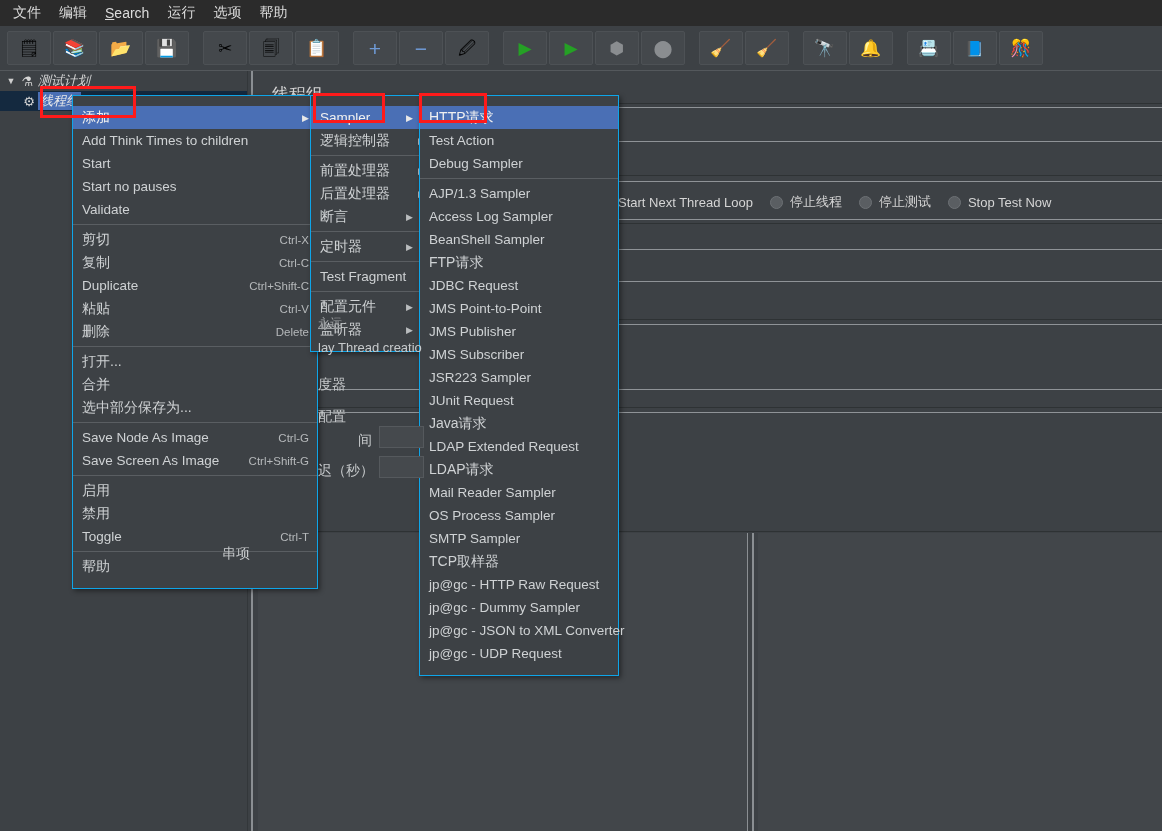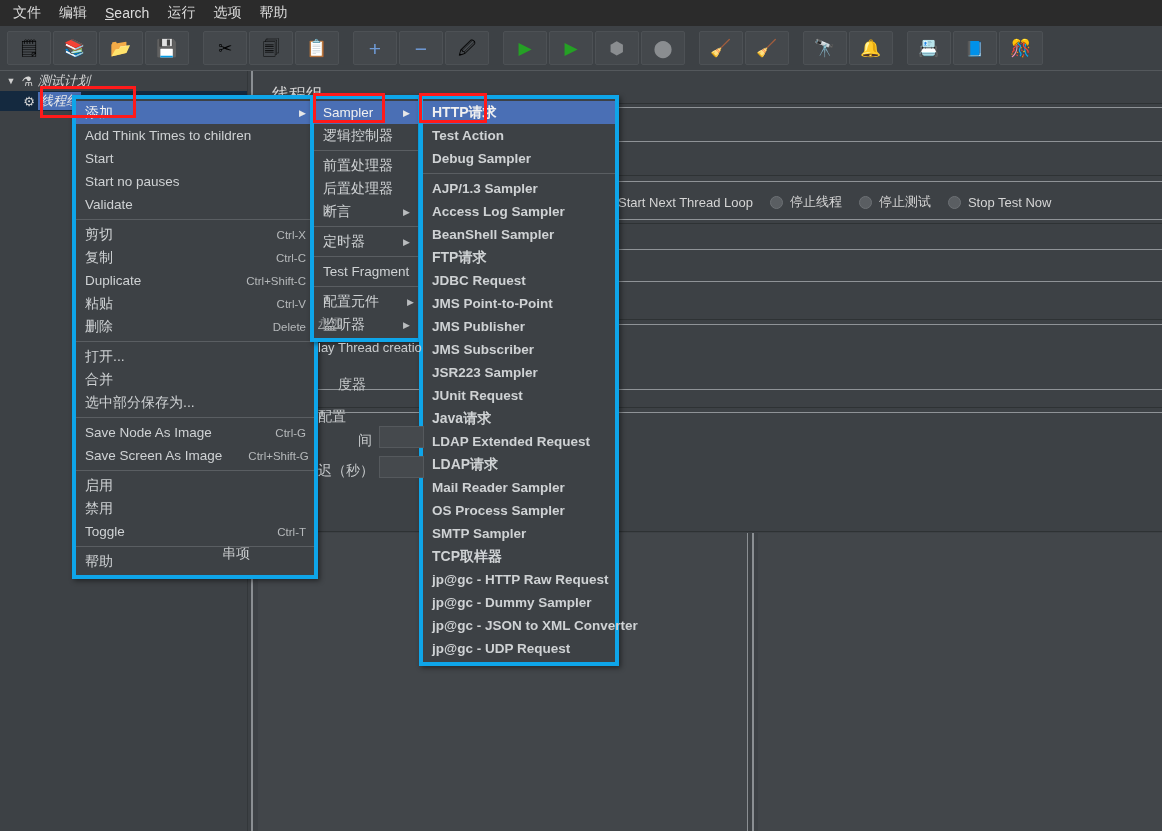--- a/index.html
+++ b/index.html
@@ -90,41 +90,41 @@
     color:#d5d5d5; font-size:13px; white-space:nowrap;
   }
   .radio {
     width:13px; height:13px; border-radius:50%;
     background:#5a5e62; border:1px solid #6d7175; display:inline-block;
   }
 
   
   .menu {
     position: absolute; background: #3d4145;
-    border: 4px solid #0ea5e9;
+    border: 1px solid #0ea5e9;
     box-shadow: 2px 2px 5px rgba(0,0,0,0.45);
-    padding: 2px 0;
+    padding: 10px 0;
   }
   .menu-item {
     display: flex; align-items: center; height: 23px;
     padding: 0 8px 0 9px; color: #cfd2d4; font-size: 13.5px;
     white-space: nowrap; cursor: default;
   }
   .menu-item.cn { font-size: 14px; }
   .menu-item .mlbl { flex: 0 0 auto; }
   .menu-item .spacer { flex: 1 1 auto; min-width: 18px; }
   .menu-item .accel { color: #b6b9bb; font-size: 11.5px; padding-left: 8px; }
   .menu-item .arrow { color: #b9bcbe; font-size: 9px; padding-left: 10px; }
   .menu-item.hl { background: #4a6fb5; color: #f0f0f0; }
   .menu-item.hl .arrow { color: #e8e8e8; }
   .menu-sep { height: 1px; background: #5a5e62; margin: 3px 0; }
 
   #menu-add   { left: 72px;  top: 95px;  width: 246px; }
   #menu-types { left: 310px; top: 95px;  width: 112px; }
-  #menu-samp  { left: 419px; top: 95px;  width: 200px; font-weight: bold; }
+  #menu-samp  { left: 419px; top: 95px;  width: 200px; }
 
   
   .redbox {
     position: absolute; border: 3px solid #ff1a1a;
     pointer-events: none; background: transparent;
   }
 </style>
 </head>
 <body>
 
@@ -258,21 +258,21 @@
     <div class="dk-line" style="left:0; top:336px; width:904px;"></div>
     <div class="hr-line" style="left:0; top:341px; width:904px;"></div>
 
     <div class="dk-line" style="left:0; top:460px; width:904px;"></div>
     <div style="position:absolute;left:0;top:462px;width:490px;height:370px;background:#42464a;border-right:1px solid #8b8f93;"></div>
     <div style="position:absolute;left:500px;top:462px;width:404px;height:370px;background:#42464a;"></div>
     <div style="position:absolute;left:494px;top:462px;width:2px;height:370px;background:#8b8f93;"></div>
   </div>
 
   <div style="position:absolute;left:318px;top:340px;color:#c7cacc;font-size:13px;white-space:nowrap;z-index:2;">lay Thread creatio</div>
-  <div style="position:absolute;left:318px;top:376px;color:#c7cacc;font-size:14px;white-space:nowrap;z-index:2;margin-left:20px;">度器</div>
+  <div style="position:absolute;left:318px;top:376px;color:#c7cacc;font-size:14px;white-space:nowrap;z-index:2;">度器</div>
   <div style="position:absolute;left:318px;top:408px;color:#c7cacc;font-size:14px;white-space:nowrap;z-index:2;">配置</div>
   <div style="position:absolute;left:318px;top:432px;color:#c7cacc;font-size:14px;white-space:nowrap;z-index:2;margin-left:40px;">间（秒）</div>
   <div class="field-box" style="left:379px;top:426px;width:45px;height:22px;z-index:2;"></div>
   <div style="position:absolute;left:318px;top:462px;color:#c7cacc;font-size:14px;white-space:nowrap;z-index:2;">迟（秒）</div>
   <div class="field-box" style="left:379px;top:456px;width:45px;height:22px;z-index:2;"></div>
   <div style="position:absolute;left:318px;top:315px;color:#9fa2a4;font-size:12px;white-space:nowrap;z-index:2;text-decoration:underline;">永远</div>
   <div style="position:absolute;left:222px;top:545px;color:#c7cacc;font-size:14px;white-space:nowrap;z-index:2;">串项</div>
 
   <div class="menu" id="menu-add">
       <div class="menu-item cn hl">

